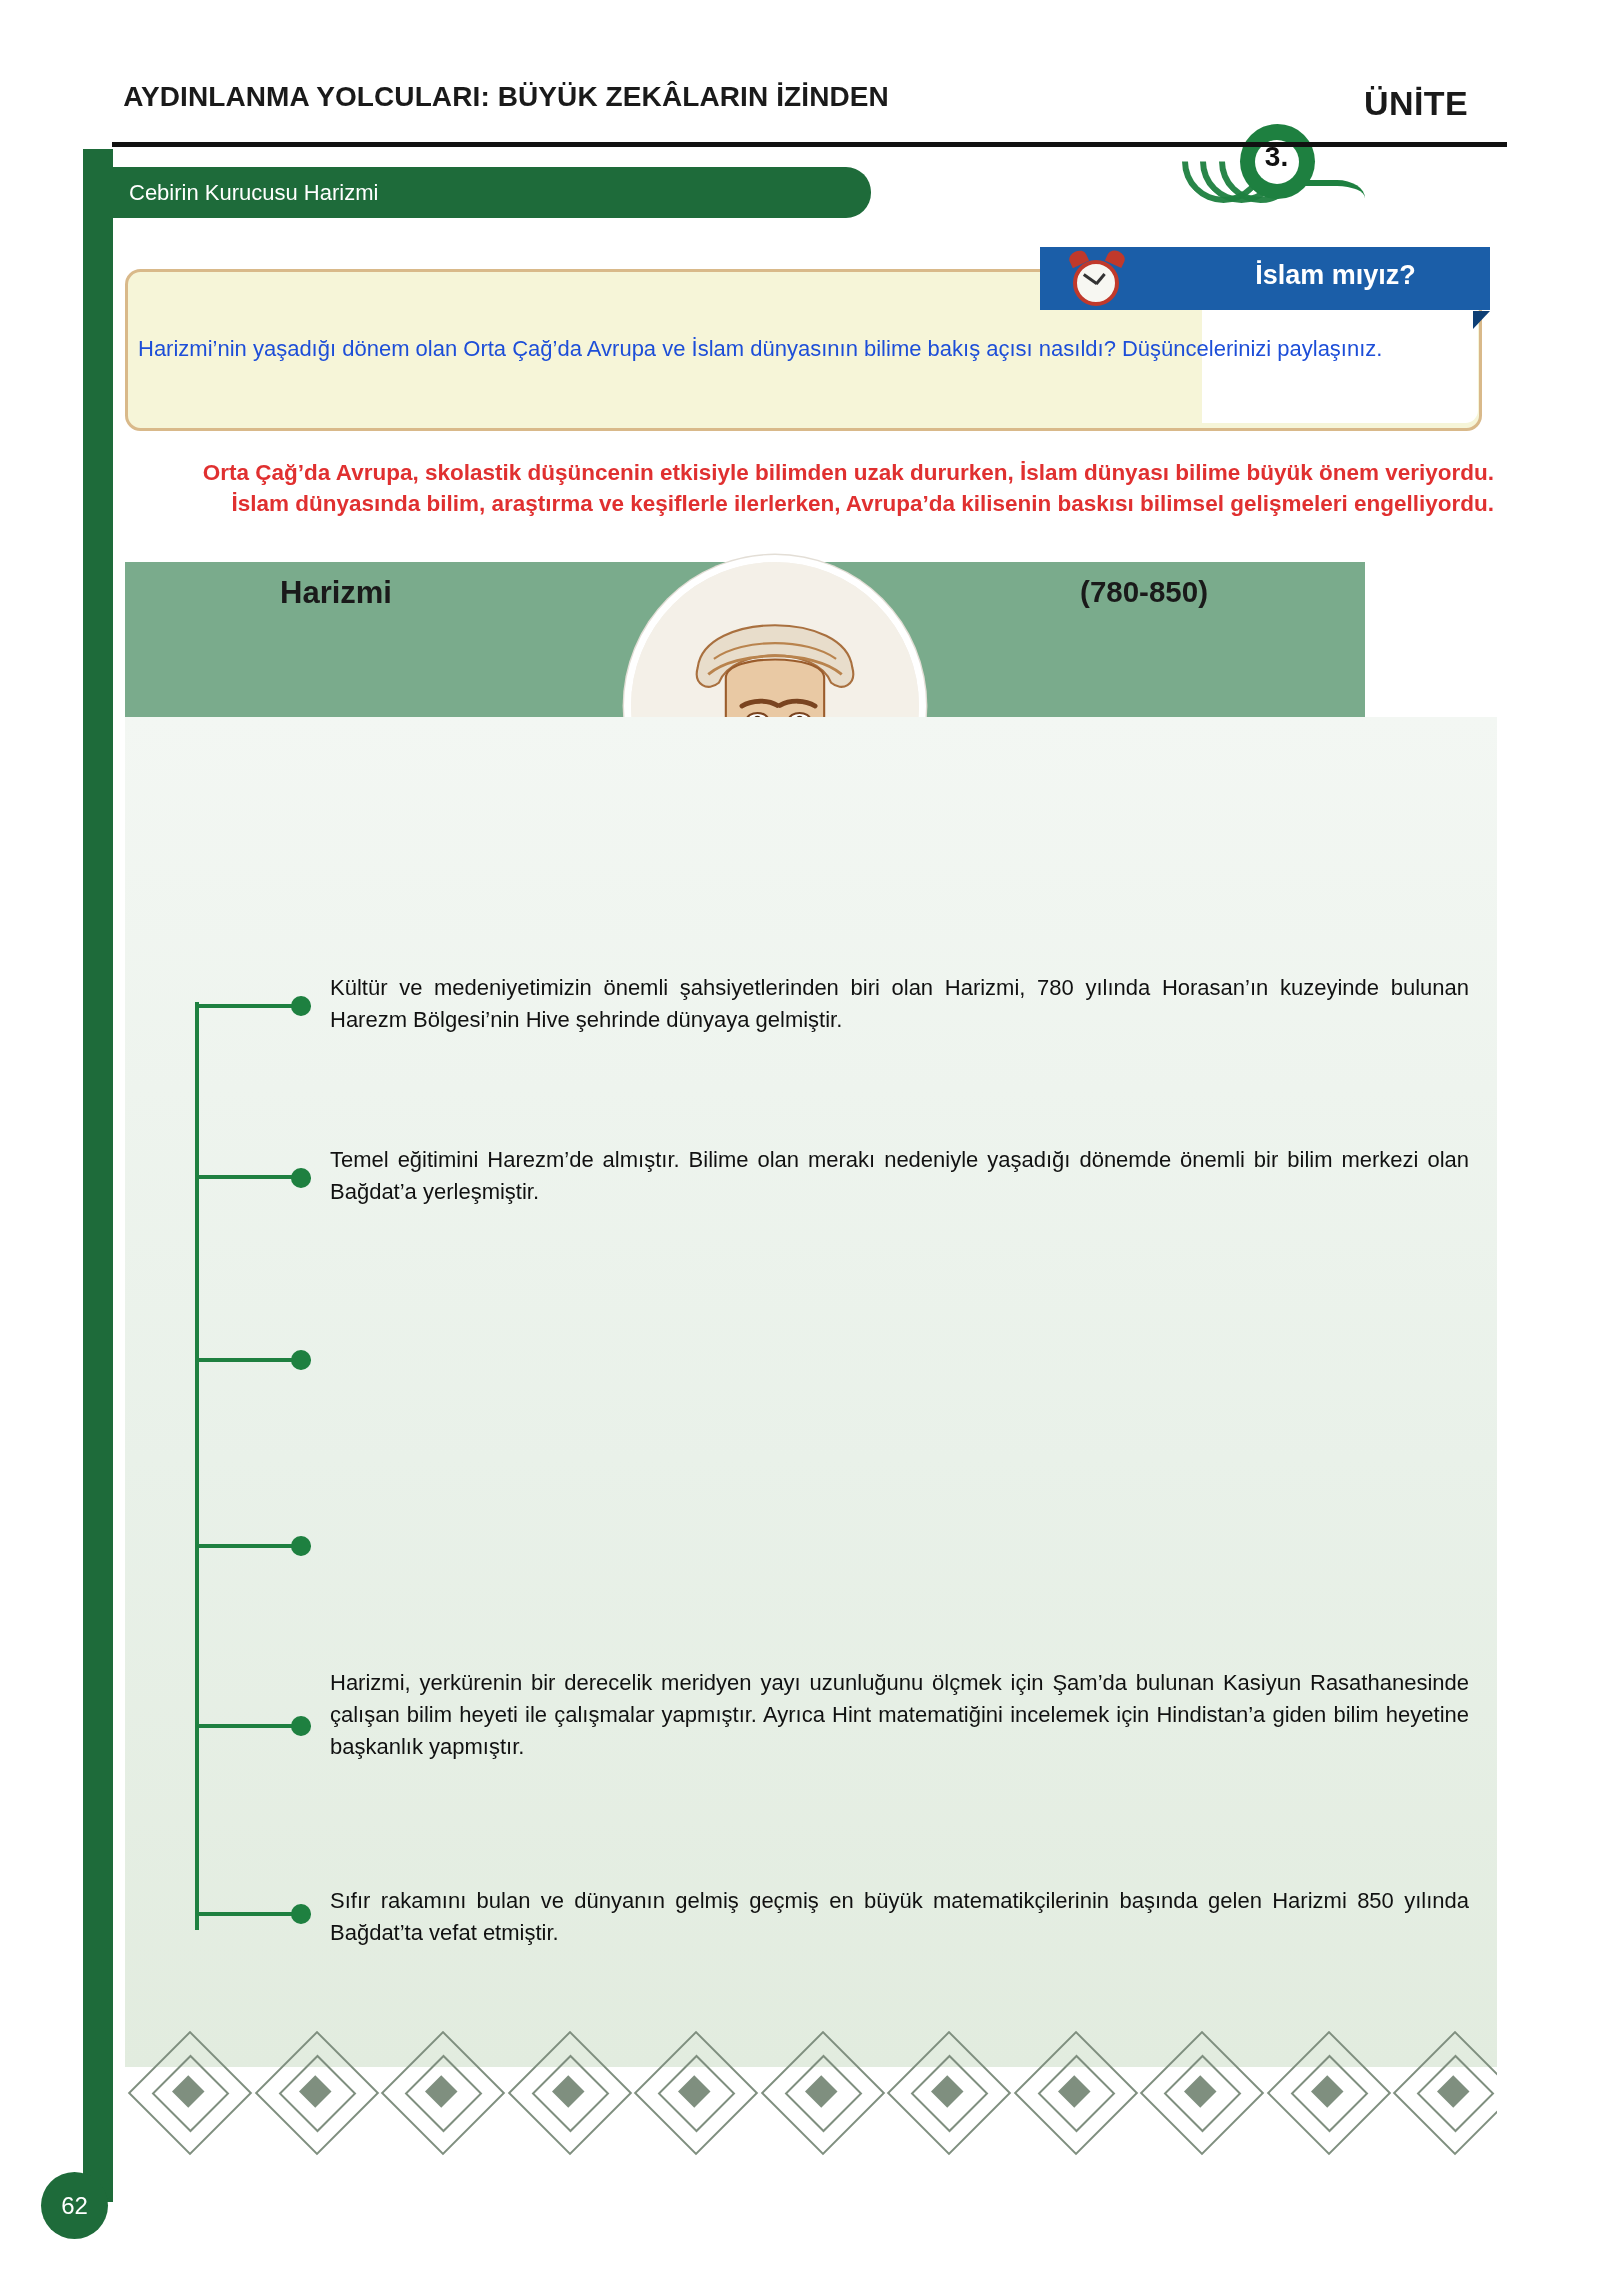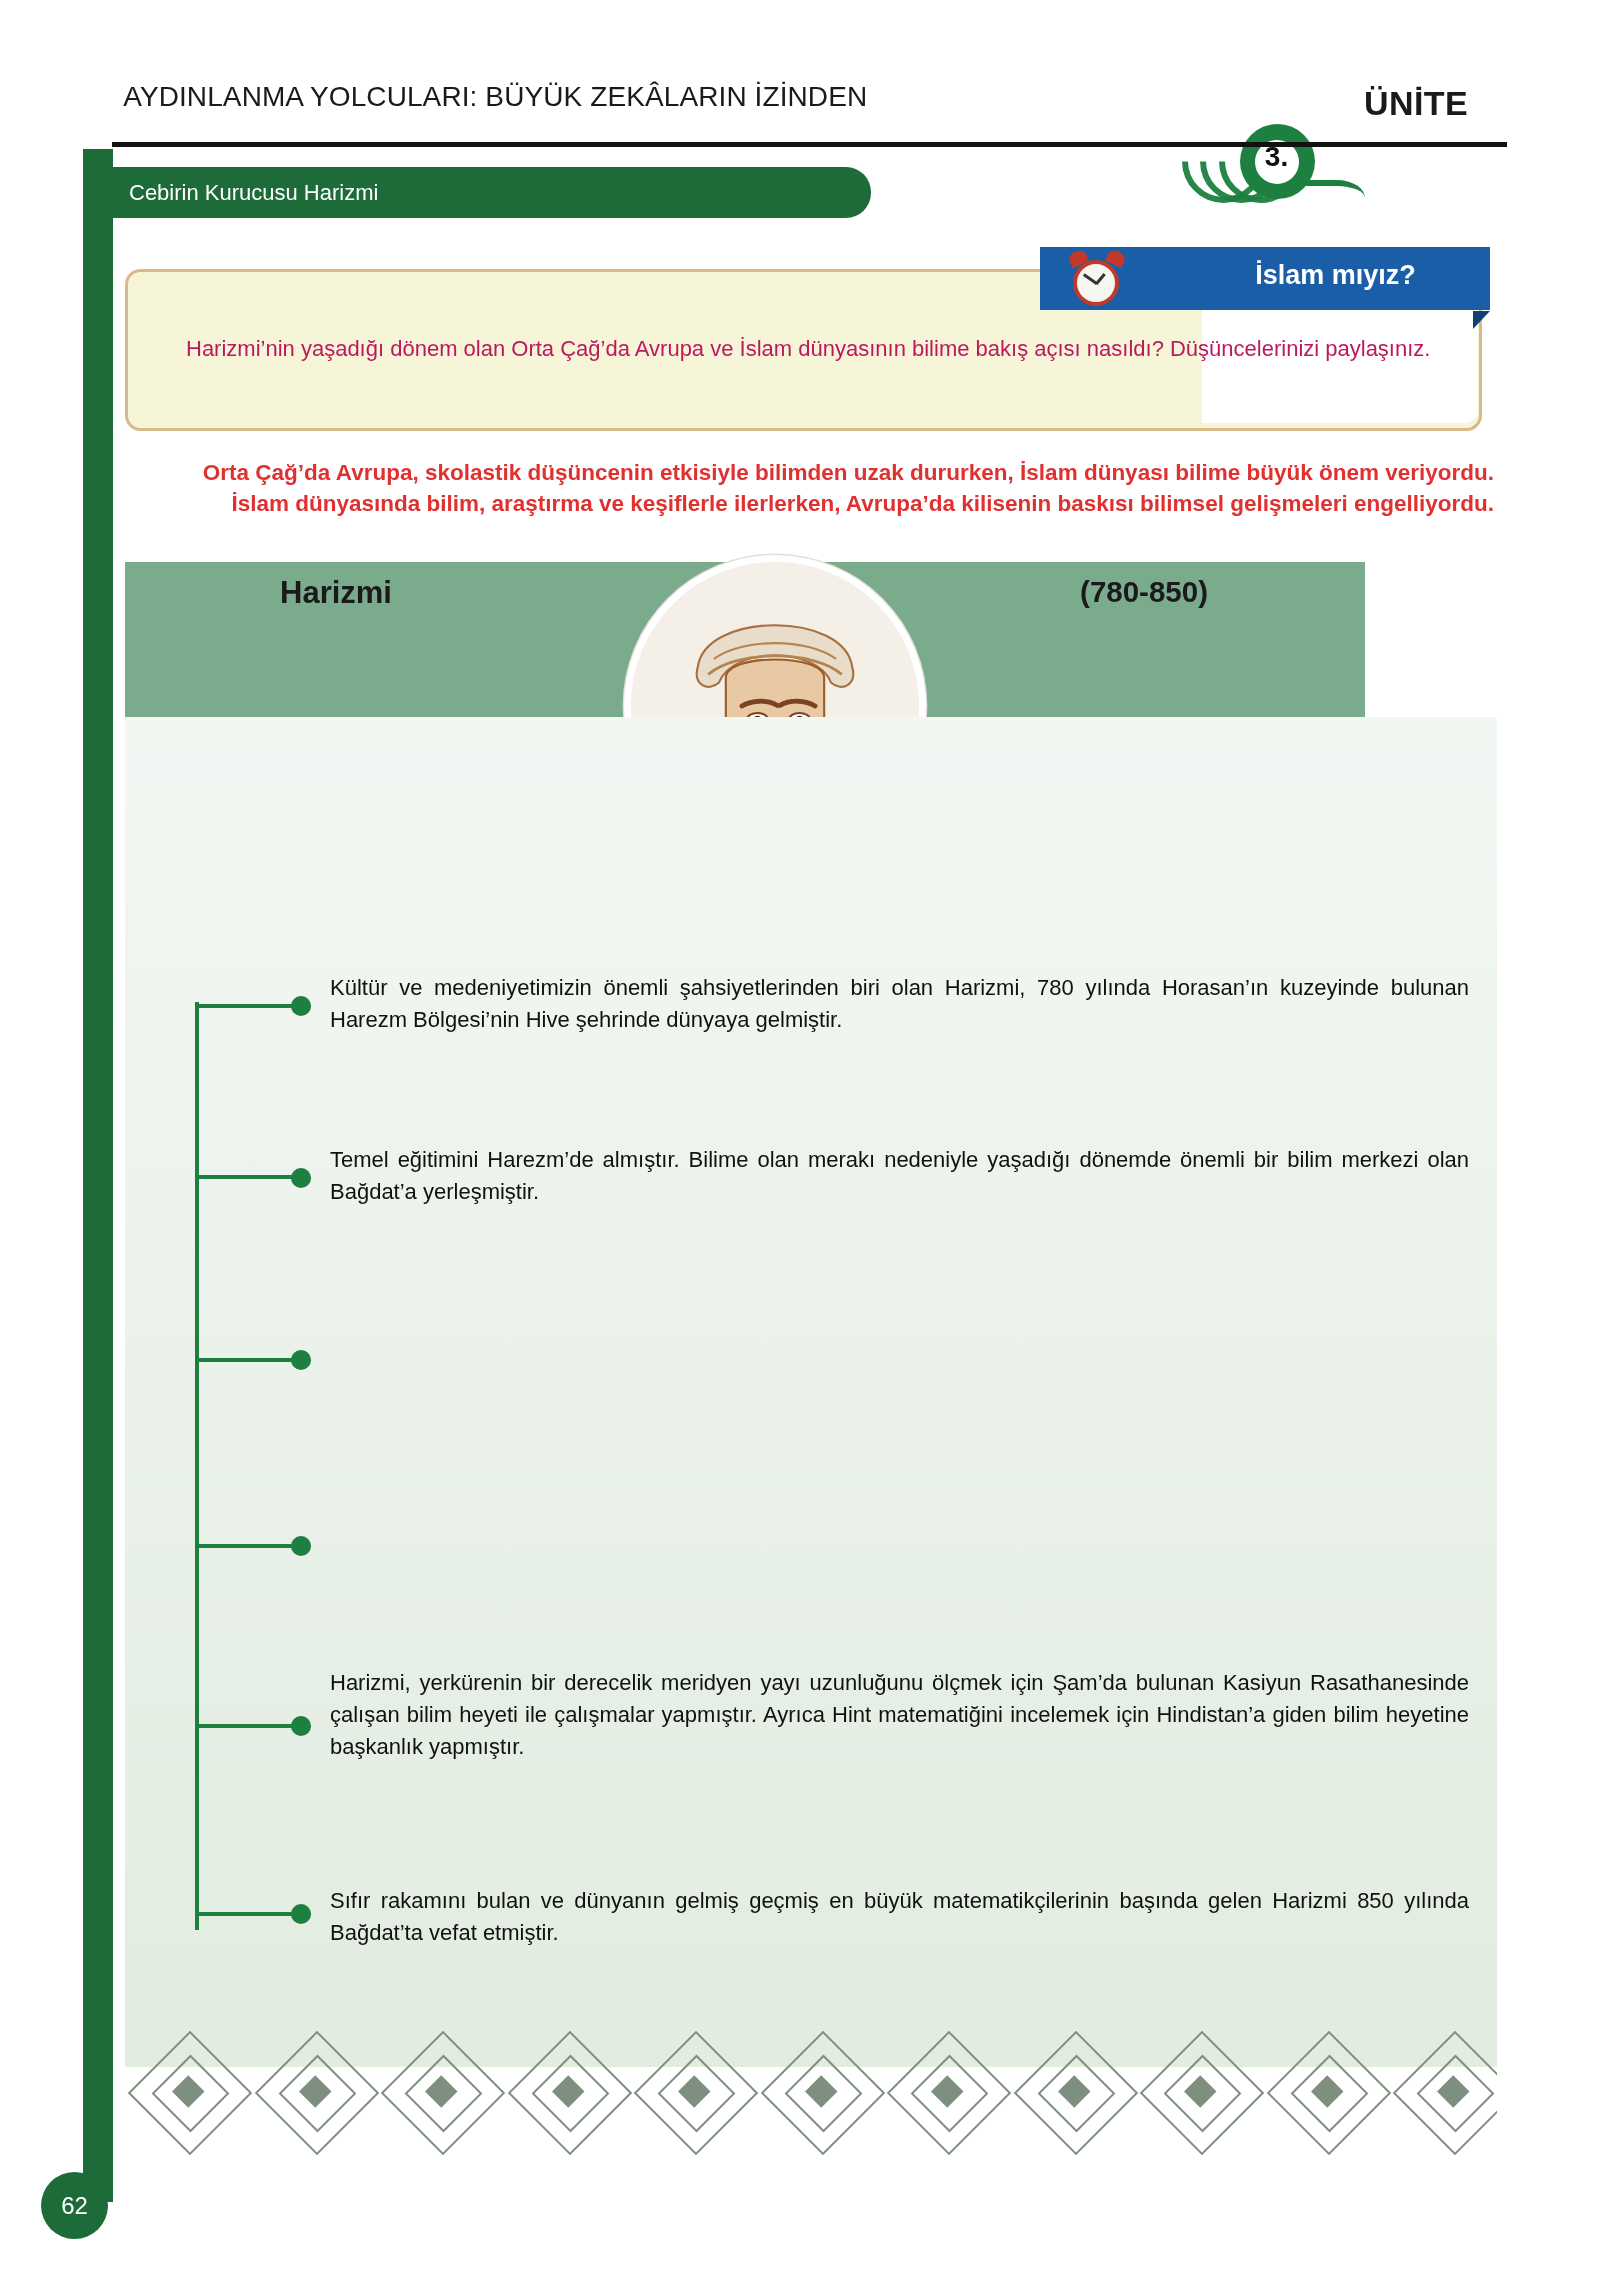--- a/index.html
+++ b/index.html
@@ -49,21 +49,21 @@
     left: 112px;
     top: 67px;
     width: 1395px;
     height: 84px;
   }
   .header-title {
     position: absolute;
     left: 11.2px;
     top: 14px;
     font-size: 28px;
-    font-weight: normal;
+    font-weight: bold;
     color: #1a1a1a;
     letter-spacing: 0.1px;
     white-space: nowrap;
   }
   .header-rule {
     position: absolute;
     left: 0px;
     top: 75px;
     width: 1395px;
     height: 4.9px;
@@ -231,22 +231,21 @@
     background: #ffffff;
     border-radius: 0 12.7px 12.7px 0;
   }
   .question-text {
     position: absolute;
     left: 138px;
     top: 333px;
     width: 1322px;
     font-size: 22px;
     line-height: 1.42;
-    color: #be185d;
-    margin-left: 48px;
+    color: #1d4ed8;
   }
 
   
   .red-answer {
     position: absolute;
     left: 158px;
     top: 457px;
     width: 1336px;
     text-align: right;
     font-size: 22.5px;

